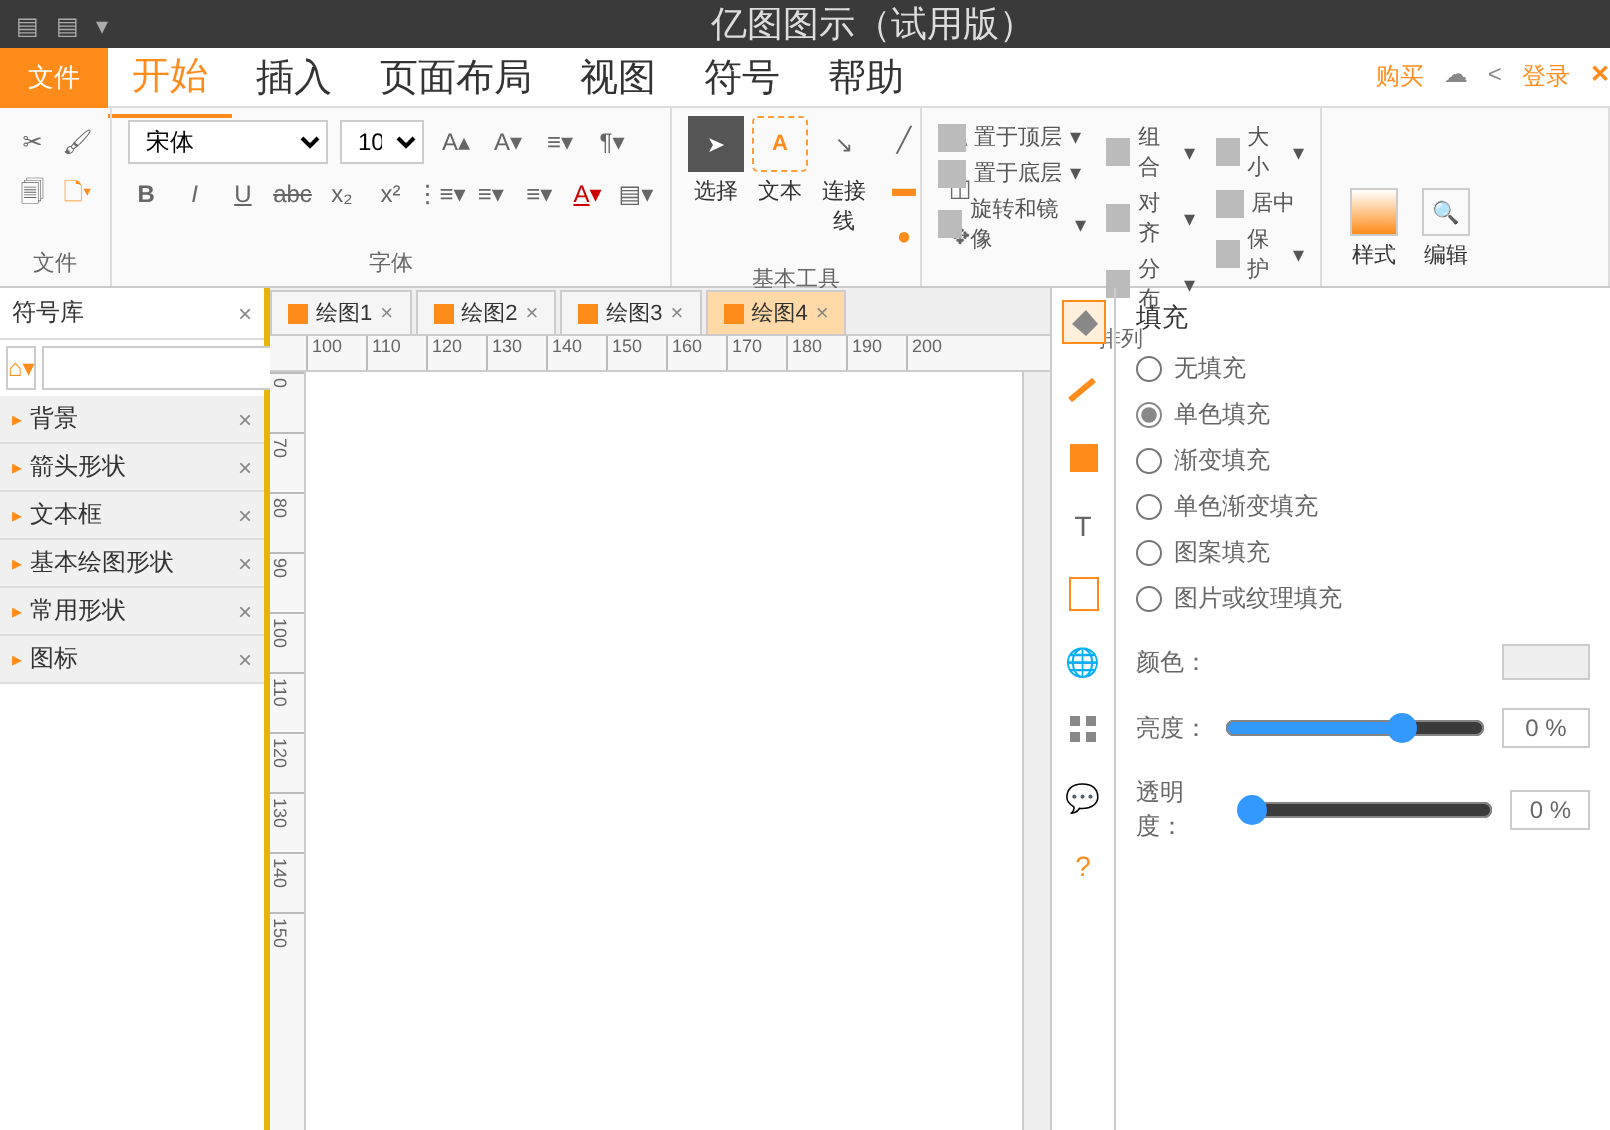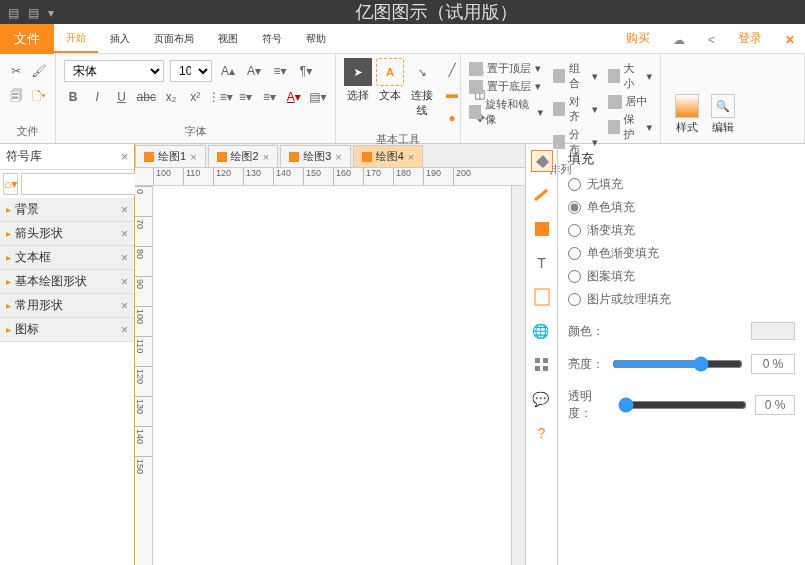--- a/index.html
+++ b/index.html
@@ -3,23 +3,23 @@
 <meta charset="utf-8">
 <style>
 * { box-sizing: border-box; margin: 0; padding: 0; font-family: "Microsoft YaHei", sans-serif; }
 body { width: 805px; height: 565px; overflow: hidden; background: #fff; font-size: 12px; color: #333; }
 .titlebar { height: 24px; background: #3a3a3a; color: #ccc; display: flex; align-items: center; }
 .titlebar .sys-icons { display: flex; gap: 8px; padding: 0 8px; }
 .titlebar .sys-icons span { width: 12px; height: 12px; color: #aaa; }
 .titlebar .title { flex: 1; text-align: center; color: #ddd; font-size: 18px; }
 .menubar { height: 30px; display: flex; align-items: center; background: #fff; border-bottom: 1px solid #ddd; }
 .menu-file { background: #ff8c1a; color: #fff; padding: 6px 14px; font-size: 13px; }
-.menu-item { padding: 6px 12px; font-size: 10px; cursor: pointer; }
+.menu-item { padding: 6px 12px; font-size: 19px; cursor: pointer; }
 .menu-item.active { border-bottom: 2px solid #ff8c1a; color: #ff8c1a; }
-.menubar-right { margin-left: auto; display: flex; align-items: flex-end; gap: 23px; padding-right: 10px; }
+.menubar-right { margin-left: auto; display: flex; align-items: flex-start; gap: 10px; }
 .menubar-right a { color: #ff8c1a; font-size: 12px; text-decoration: none; }
 .ribbon { height: 90px; display: flex; border-bottom: 1px solid #ccc; background: #fafafa; }
 .ribbon-group { border-right: 1px solid #ddd; padding: 4px 8px; display: flex; flex-direction: column; }
 .ribbon-group-label { font-size: 11px; text-align: center; color: #666; margin-top: auto; padding-top: 2px; }
 .rg-file { width: 56px; }
 .rg-font { width: 280px; }
 .rg-tool { width: 125px; }
 .rg-arrange { width: 200px; }
 .rg-style { flex: 1; display: flex; justify-content: flex-end; }
 .tool-row { display: flex; align-items: center; gap: 6px; height: 26px; }
@@ -28,21 +28,21 @@
 .size-select { width: 42px; height: 22px; border: 1px solid #ccc; font-size: 12px; padding: 0 4px; }
 .bigtool { width: 30px; text-align: center; font-size: 11px; color: #333; cursor: pointer; }
 .bigtool .icon { width: 28px; height: 28px; margin: 0 auto 2px; display: flex; align-items: center; justify-content: center; }
 .select-icon { background: #555; }
 .text-icon { border: 1px dashed #ff9c33; border-radius: 3px; }
 .arrange-item { font-size: 11px; color: #555; display: flex; align-items: center; gap: 4px; margin: 3px 0; cursor: pointer; }
 .arrange-item .mini { width: 14px; height: 14px; background: #bbb; display: inline-block; }
 .style-big { width: 36px; text-align: center; font-size: 11px; padding: 4px; }
 .style-big .swatch { width: 24px; height: 24px; margin: 2px auto; border: 1px solid #ccc; }
 .work { display: flex; height: 421px; }
-.symbol-panel { width: 135px; border-right: 1px solid #eab308; display: flex; flex-direction: column; }
+.symbol-panel { width: 135px; border-right: 3px solid #eab308; display: flex; flex-direction: column; }
 .symbol-header { display: flex; align-items: center; padding: 4px 6px; font-size: 12px; border-bottom: 1px solid #ddd; }
 .symbol-header .closex { margin-left: auto; cursor: pointer; color: #888; }
 .symbol-search { display: flex; padding: 3px; gap: 3px; }
 .symbol-search input { flex: 1; border: 1px solid #ccc; height: 22px; padding: 0 4px; }
 .symbol-search .sbtn { width: 22px; height: 22px; border: 1px solid #ccc; display: flex; align-items: center; justify-content: center; cursor: pointer; }
 .cat { display: flex; align-items: center; padding: 3px 6px; background: #f0f0f0; border-bottom: 1px solid #ddd; font-size: 12px; cursor: pointer; }
 .cat .arrow { color: #ff8c1a; margin-right: 4px; font-size: 10px; }
 .cat .x { margin-left: auto; color: #888; }
 .shapes-area { flex: 1; overflow-y: auto; padding: 6px; }
 .shape-item { text-align: center; margin-bottom: 12px; font-size: 11px; cursor: pointer; }

